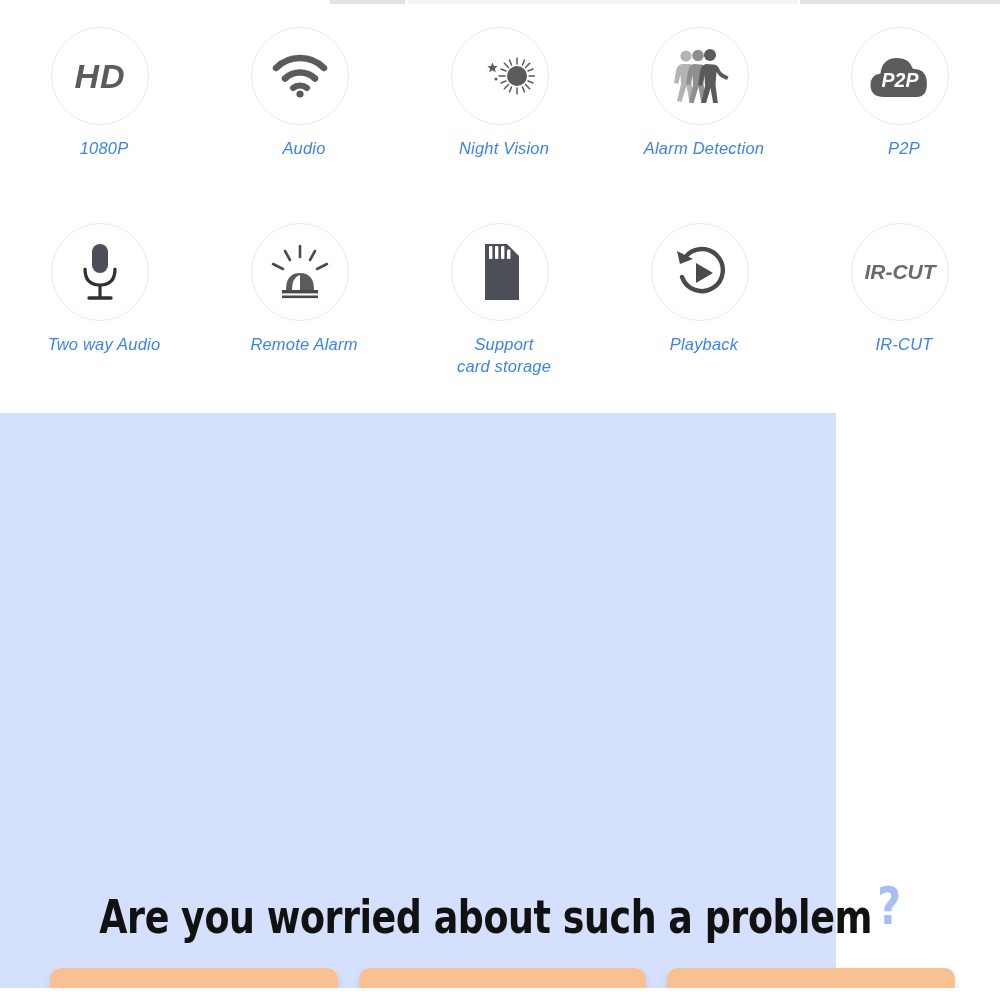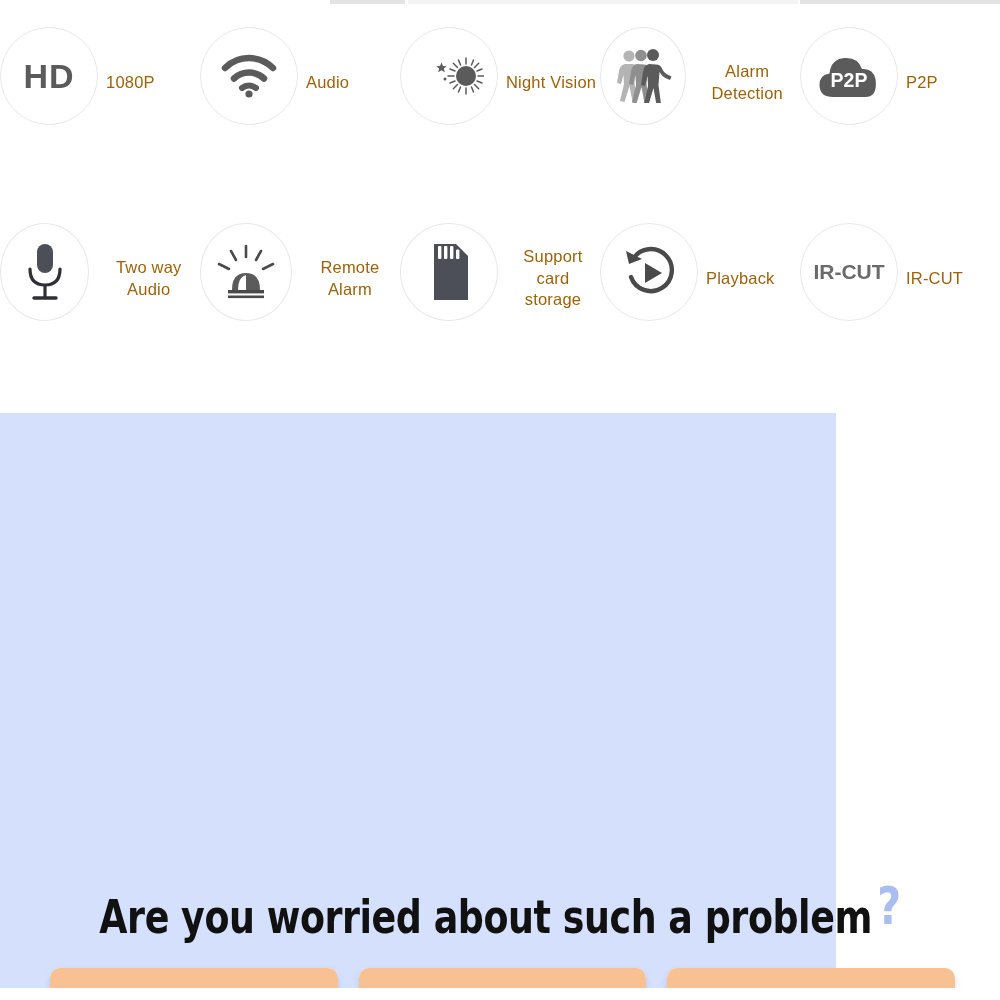--- a/index.html
+++ b/index.html
@@ -19,40 +19,41 @@
 
   
   .features {
     position: absolute; top: 5px; left: 0;
     width: 1000px; height: 408px; background: #fff;
   }
   .frow { position: absolute; left: 0; width: 1000px; display: flex; }
   .frow.r1 { top: 22px; }
   .frow.r2 { top: 218px; }
   .fcell {
-    flex: 1 1 0; display: flex; 
+    flex: 1 1 0; display: flex; flex-direction: column;
     align-items: center;
+    font-style: italic;
   }
   .circle {
     width: 98px; height: 98px; border-radius: 50%;
     border: 1px solid #e8e8e8; background: #fff;
     display: flex; align-items: center; justify-content: center;
     position: relative;
   }
   .circle svg { display: block; }
   .hd-text {
     font-size: 34px; font-weight: bold; color: #5b5b5b;
     letter-spacing: 1px; font-family: "Liberation Sans", sans-serif;
   }
   .ircut-text {
     font-size: 21px; font-weight: bold; color: #6a6a6a;
     letter-spacing: 0px; font-family: "Liberation Sans", sans-serif;
   }
   .flabel {
-    margin-top: 13px; font-size: 16.5px; color: #a16207;
+    margin-top: 13px; font-size: 16.5px; color: #3b82f6;
     text-align: center; line-height: 1.32; letter-spacing: .2px;
     white-space: pre-line;
     margin-left: 8px;
   }
 
   
   .problem {
     position: absolute; top: 413px; left: 0;
     width: 836px; height: 575px; background: #d5e1fc;
   }

